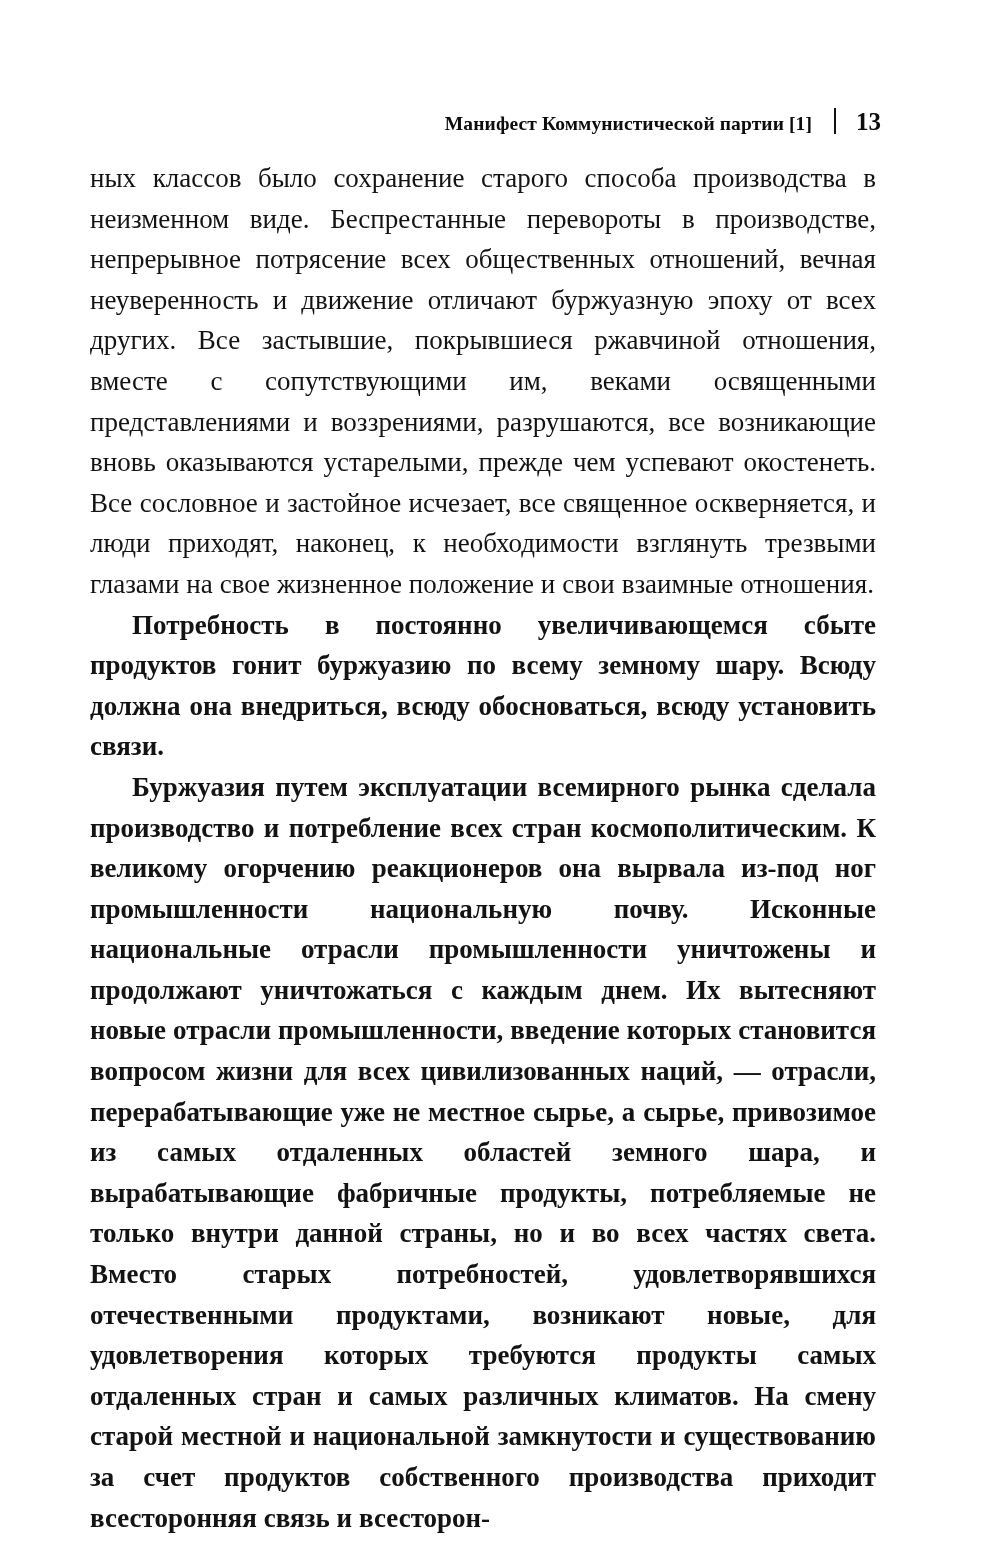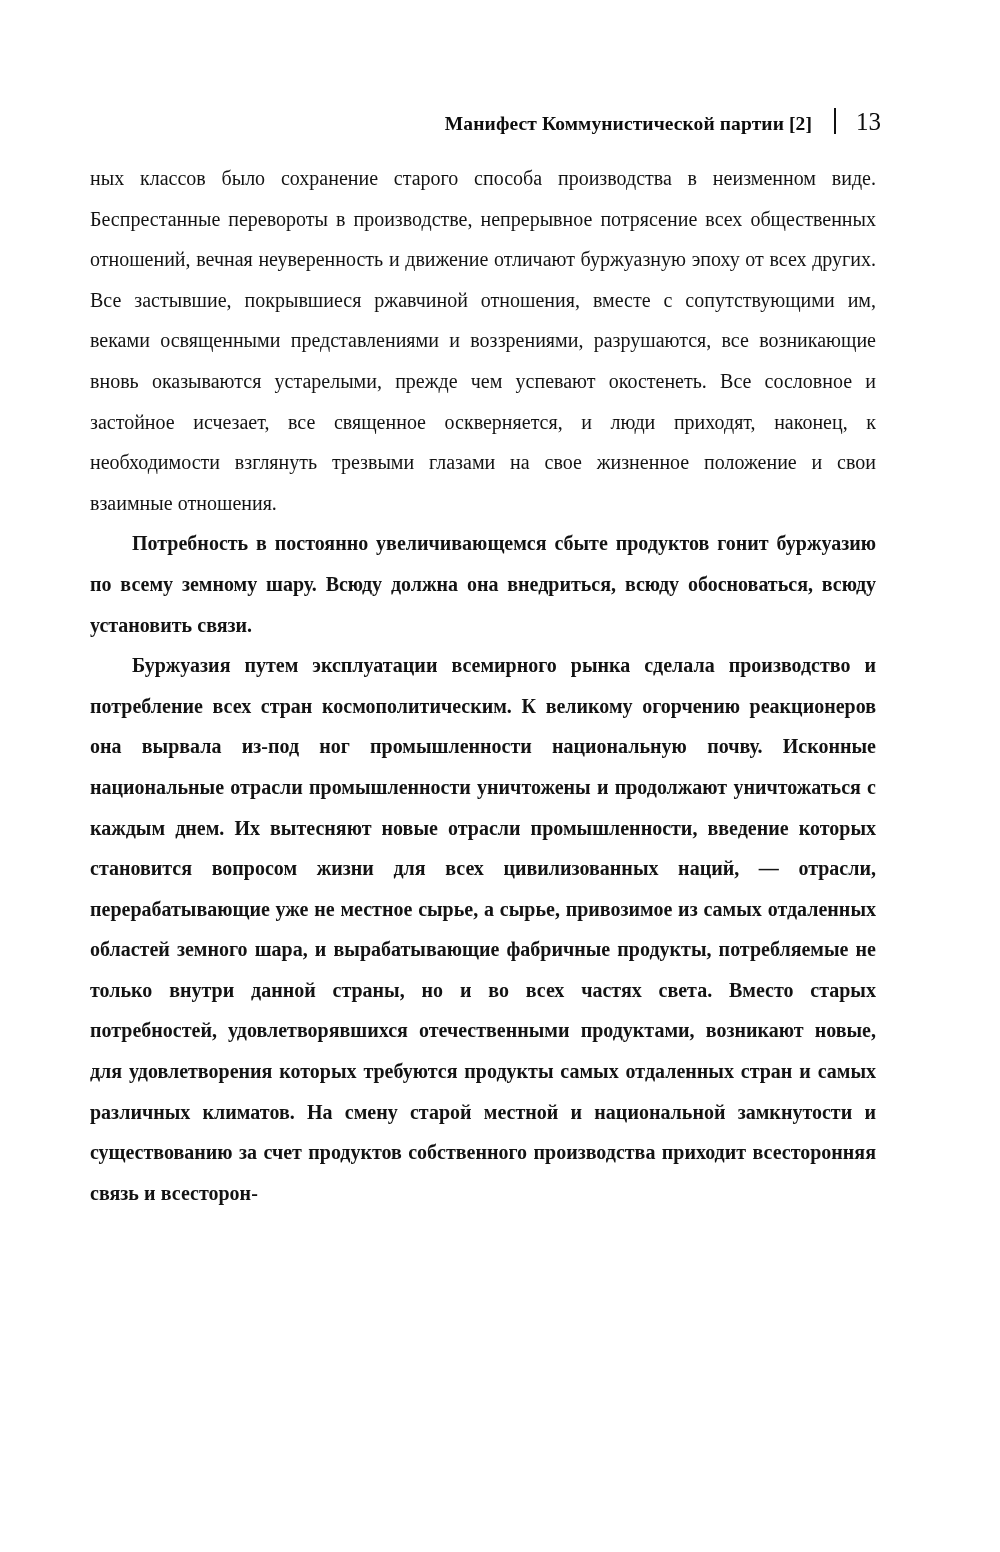--- a/index.html
+++ b/index.html
@@ -45,35 +45,35 @@
   .running-head .rh-rule {
     display: inline-block;
     width: 2px;
     height: 26px;
     background: #111;
     margin: 0 20px 0 22px;
     position: relative;
     top: 4px;
   }
   .running-head .rh-folio {
-    font-weight: normal;
+    font-weight: bold;
     font-size: 25px;
     color: #0d0d0d;
     min-width: 34px;
     text-align: left;
   }
   .text-block {
     position: absolute;
     top: 158px;
     left: 90px;
     width: 786px;
   }
   .text-block p {
     margin: 0;
-    font-size: 20px;
+    font-size: 27px;
     line-height: 40.6px;
     text-align: justify;
     text-justify: inter-word;
     color: #131313;
     hyphens: manual;
     word-spacing: 0.2px;
   }
   .text-block p.indent {
     text-indent: 42px;
   }
@@ -81,21 +81,21 @@
     margin-top: 0;
     font-weight: bold;
   }
 </style>
 </head>
 <body>
 
 <div class="page">
 
   <div class="running-head">
-    <span class="rh-title">Манифест Коммунистической партии [2]</span>
+    <span class="rh-title">Манифест Коммунистической партии [1]</span>
     <span class="rh-rule"></span>
     <span class="rh-folio">13</span>
   </div>
 
   <div class="text-block">
     <p>ных классов было сохранение старого способа производства в неизменном виде. Беспрестанные перевороты в производстве, непрерывное потрясение всех общественных отношений, вечная неуверенность и движение отличают буржуазную эпоху от всех других. Все застывшие, покрывшиеся ржавчиной отношения, вместе с сопутствующими им, веками освященными представлениями и воззрениями, разрушаются, все возникающие вновь оказываются устарелыми, прежде чем успевают окостенеть. Все сословное и застойное исчезает, все священное оскверняется, и люди приходят, наконец, к необходимости взглянуть трезвыми глазами на свое жизненное положение и свои взаимные отношения.</p>
     <p class="indent">Потребность в постоянно увеличивающемся сбыте продуктов гонит буржуазию по всему земному шару. Всюду должна она внедриться, всюду обосноваться, всюду установить связи.</p>
     <p class="indent">Буржуазия путем эксплуатации всемирного рынка сделала производство и потребление всех стран космополитическим. К великому огорчению реакционеров она вырвала из-под ног промышленности национальную почву. Исконные национальные отрасли промышленности уничтожены и продолжают уничтожаться с каждым днем. Их вытесняют новые отрасли промышленности, введение которых становится вопросом жизни для всех цивилизованных наций, — отрасли, перерабатывающие уже не местное сырье, а сырье, привозимое из самых отдаленных областей земного шара, и вырабатывающие фабричные продукты, потребляемые не только внутри данной страны, но и во всех частях света. Вместо старых потребностей, удовлетворявшихся отечественными продуктами, возникают новые, для удовлетворения которых требуются продукты самых отдаленных стран и самых различных климатов. На смену старой местной и национальной замкнутости и существованию за счет продуктов собственного производства приходит всесторонняя связь и всесторон-</p>
   </div>
 

